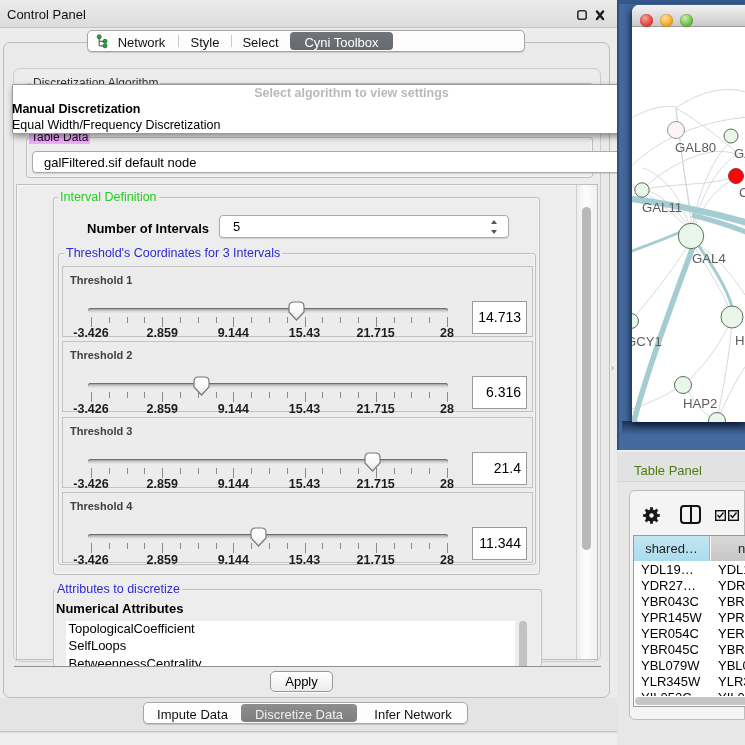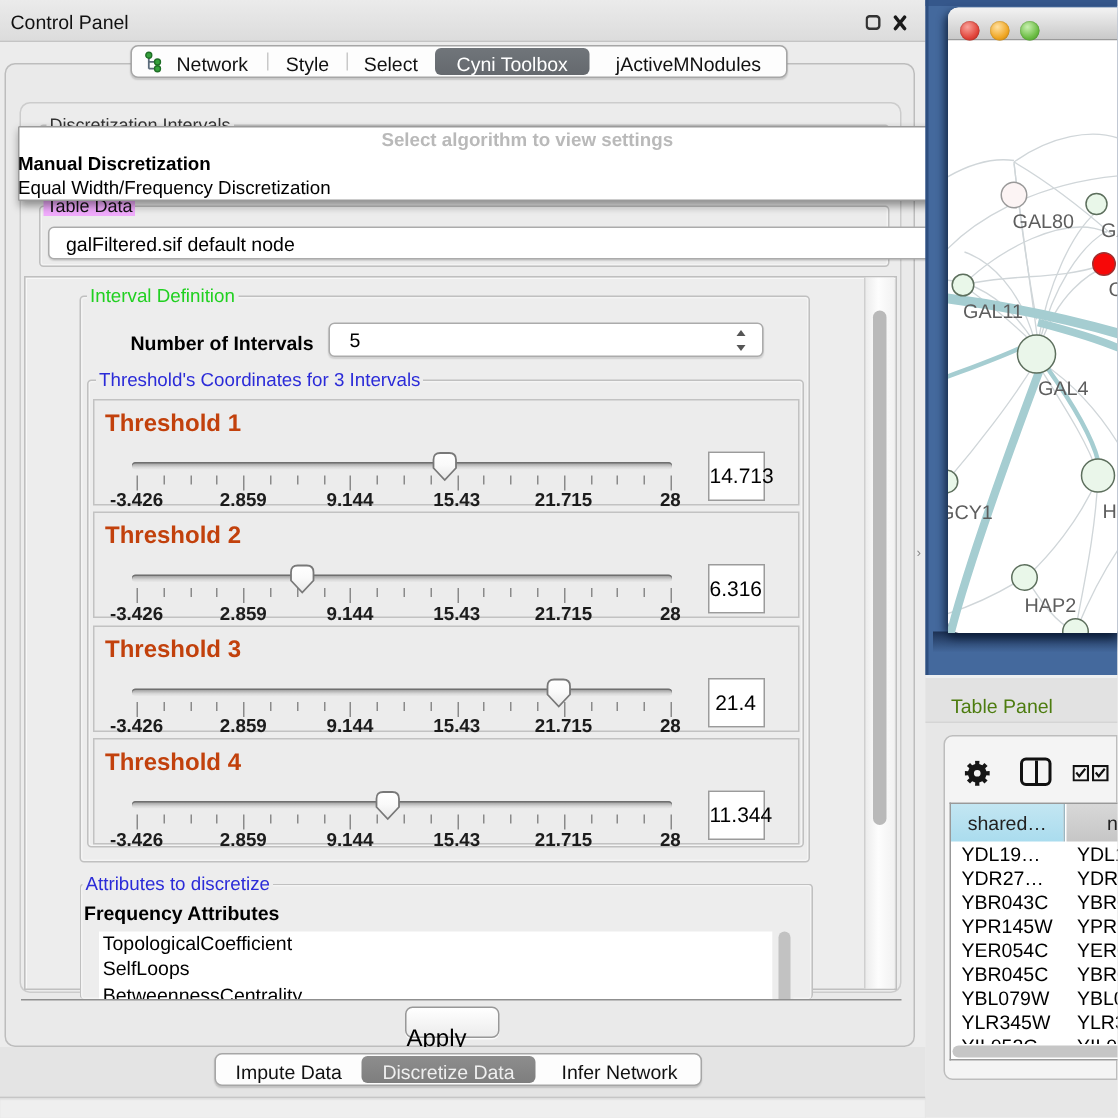--- a/index.html
+++ b/index.html
@@ -15,38 +15,38 @@
 
 .group{position:absolute;border:1px solid #c0c0c0;border-radius:3px;box-shadow:inset 0 0 0 1px #f4f4f4}
 
 .combo{position:absolute;background:#fff;border:1px solid #ababab;border-radius:4px;font-size:13px;color:#000;box-shadow:0 1px 1px rgba(0,0,0,0.12)}
 .combo .ct{position:absolute;left:11px;top:3px}
 .arr{position:absolute;width:0;height:0;border-left:3.5px solid transparent;border-right:3.5px solid transparent}
 .au{border-bottom:4.5px solid #555}
 .ad{border-top:4.5px solid #555}
 
 .tbox{position:absolute;left:62px;width:471px;height:71px;border:1px solid #c2c2c2;background:#ececec}
-.tbox .tl{position:absolute;left:7px;top:7px;font-weight:bold;font-size:16px;color:#c2410c}
+.tbox .tl{position:absolute;left:7px;top:7px;font-weight:bold;font-size:11px;color:#404040}
 .track{position:absolute;left:25px;top:41px;width:360px;height:5px;border-radius:2.5px;background:linear-gradient(#8e8e8e,#d9d9d9 70%,#e8e8e8);box-shadow:inset 0 1px 0 #6f6f6f}
 .tick{position:absolute;width:1px;background:#8a8a8a}
 .slab{position:absolute;top:59.5px;font-size:12.5px;font-weight:bold;color:#1c1c1c;width:60px;text-align:center}
 .thumb{position:absolute;top:34px;width:17px;height:20px}
-.vfield{position:absolute;left:409px;top:34px;width:38px;height:33px;background:#fff;border:1px solid #9b9b9b;font-size:14px;color:#000;text-align:right;padding:7px 5px 0 0}
+.vfield{position:absolute;left:409px;top:34px;width:55px;height:33px;background:#fff;border:1px solid #9b9b9b;font-size:14px;color:#000;text-align:right;padding:7px 5px 0 0}
 
 #numlist{position:absolute;left:66px;top:620.5px;width:449px;height:45.5px;background:#fff;font-size:13px;color:#000;overflow:hidden}
 #numlist div{height:17.4px;padding:0.5px 0 0 2.5px}
 
 .tabbar{position:absolute;background:#fdfdfd;border:1px solid #a6a6a6;border-radius:5px;font-size:13px;color:#111;box-shadow:0 1px 1px rgba(0,0,0,0.15)}
 .tab{position:absolute;top:1px;bottom:1px;text-align:center}
 .tab span{position:relative;top:3px}
 .tabsel{background:linear-gradient(#70757a,#65696e);border-radius:4px;color:#fff}
 .tabsel2{background:linear-gradient(#8d8d8d,#7e7e7e);border-radius:4px;color:#efefef}
 .tdiv{position:absolute;top:4px;bottom:4px;width:1px;background:#c9c9c9}
 
-#apply{left:270px;top:671px;width:63px;height:21px;background:linear-gradient(#ffffff,#ececec);border:1px solid #989898;border-radius:5px;font-size:16px;text-align:left;padding-top:12px;box-shadow:0 1px 0 rgba(255,255,255,.8)}
+#apply{left:270px;top:671px;width:63px;height:21px;background:linear-gradient(#ffffff,#ececec);border:1px solid #989898;border-radius:5px;font-size:13px;text-align:center;padding-top:2px;box-shadow:0 1px 0 rgba(255,255,255,.8)}
 
 #popup{left:12px;top:84px;width:679px;height:50px;background:#fff;border:1px solid #9a9a9a;border-radius:1px 1px 9px 1px;box-shadow:1px 3px 6px rgba(0,0,0,0.4);font-size:12.5px}
 #popup .hint{position:absolute;left:0;right:0;top:1px;text-align:center;color:#b9b9b9;font-weight:bold}
 #popup .i1{position:absolute;left:-1px;top:17px;font-weight:bold;color:#000}
 #popup .i2{position:absolute;left:-1px;top:33px;color:#000}
 
 #desk{left:617px;top:0;width:128px;height:450px;background:#44699d}
 #rwin{left:632px;top:5px;width:113px;height:417px;background:#fff;border-radius:7px 0 0 7px;box-shadow:-2px 3px 6px rgba(8,22,48,0.8)}
 #rtbar{left:0;top:0;width:113px;height:22px;background:linear-gradient(#f3f3f3,#c9c9c9);border-bottom:1px solid #9a9a9a;border-radius:7px 0 0 0}
 .tl1{position:absolute;top:9px;width:13px;height:13px;border-radius:50%}
@@ -66,21 +66,21 @@
     <span class="t">Control Panel</span>
   </div>
 <svg class="abs" style="left:577px;top:10px" width="28" height="11" viewBox="0 0 28 11">
   <rect x="0.8" y="0.8" width="8.4" height="8.4" rx="2" fill="none" stroke="#333" stroke-width="1.6"></rect>
   <path d="M20,1.5 L26,9 M26,1.5 L20,9" stroke="#1a1a1a" stroke-width="2.4" stroke-linecap="round"></path>
 </svg>
 <div class="abs" id="outer"></div>
 <div class="abs" id="inner"></div>
 
 <div class="group" style="left:26px;top:83px;width:567px;height:48px;background:#ececec"></div>
-<div class="abs" style="left:31px;top:76px;font-size:12px;color:#333;background:#ececec;padding:0 2px">Discretization Intervals</div>
+<div class="abs" style="left:31px;top:76px;font-size:12px;color:#333;background:#ececec;padding:0 2px">Discretization Algorithm</div>
 <div class="abs" style="left:575px;top:97px;width:14px;height:24px;border:2px solid #6fa6dc;border-radius:5px;background:#f2f6fa;box-shadow:0 0 3px #7fb0e0"></div>
 
 <div class="group" style="left:26px;top:137px;width:567px;height:41px;background:#ececec"></div>
 <div class="abs" style="left:29px;top:130px;font-size:12px;color:#111;background:#f0abfc;padding:0 2px">Table Data</div>
 <div class="combo" style="left:32px;top:151px;width:632px;height:22px">
     <span class="ct">galFiltered.sif default node</span>
   <i class="arr au" style="right:8px;top:4px"></i>
     <i class="arr ad" style="right:8px;top:13px"></i>
   </div>
 
@@ -268,40 +268,39 @@
           </linearGradient>
         </defs>
         <path d="M1,5.5 Q1,1 5.5,1 L11.5,1 Q16,1 16,5.5 L16,11 L8.5,19 L1,11 Z" fill="url(#tg4)" stroke="#787878" stroke-width="1.2"></path>
       </svg>
       <div class="vfield">11.344</div>
     </div>
 </div>
 
 <div class="group" style="left:53px;top:589px;width:489px;height:77px;background:#ededed;border-bottom:none"></div>
 <div class="abs" style="left:55px;top:582px;font-size:12.5px;color:#2b2bd8;background:#ededed;padding:0 2px">Attributes to discretize</div>
-<div class="abs bold" style="left:56px;top:601px;font-size:13px">Frequency Attributes</div>
+<div class="abs bold" style="left:56px;top:601px;font-size:13px">Numerical Attributes</div>
 <div class="abs" id="numlist">
   <div>TopologicalCoefficient</div>
   <div>SelfLoops</div>
   <div>BetweennessCentrality</div>
 </div>
 <div class="abs" style="left:515px;top:620.5px;width:14px;height:45.5px;background:#ededed"></div>
 <div class="abs" style="left:519px;top:621px;width:8px;height:45px;background:#c2c2c2;border-radius:4px 4px 0 0"></div>
 
 <div class="abs" style="left:14px;top:665.5px;width:587px;height:1.2px;background:#8f8f8f"></div>
 <div class="abs" id="apply">Apply</div>
 
 <div class="tabbar" style="left:87px;top:30px;width:438px;height:22px">
   <div class="tab" style="left:1px;width:89px"><span style="left:8px">Network</span></div>
   <div class="tdiv" style="left:90px"></div>
   <div class="tab" style="left:91px;width:52px"><span>Style</span></div>
   <div class="tdiv" style="left:143px"></div>
   <div class="tab" style="left:144px;width:57px"><span>Select</span></div>
   <div class="tab tabsel" style="left:202px;width:103px"><span>Cyni Toolbox</span></div>
-  <div class="tab" style="left:306px;width:130px"><span>jActiveMNodules</span></div>
 </div>
 <svg class="abs" style="left:96px;top:34px" width="13" height="15" viewBox="0 0 13 15">
   <path d="M3.2,3 L3.2,11.8 M3.2,7.3 L8.7,7.3 M3.2,11.8 L8.7,11.8" stroke="#5a6b7a" stroke-width="1.2" fill="none"></path>
   <circle cx="3.2" cy="2.8" r="2" fill="#35a03c" stroke="#1e6e26" stroke-width="0.9"></circle>
   <circle cx="9" cy="7.3" r="2" fill="#35a03c" stroke="#1e6e26" stroke-width="0.9"></circle>
   <circle cx="9" cy="11.8" r="2" fill="#35a03c" stroke="#1e6e26" stroke-width="0.9"></circle>
 </svg>
 
 <div class="abs" style="left:0;top:698px;width:617px;height:33px;background:#e4e4e4"></div>
 <div class="abs" style="left:0;top:730.5px;width:617px;height:14.5px;background:#efefef;border-top:1px solid #c6c6c6;box-shadow:inset 0 1px 1px rgba(0,0,0,0.08)"></div>

